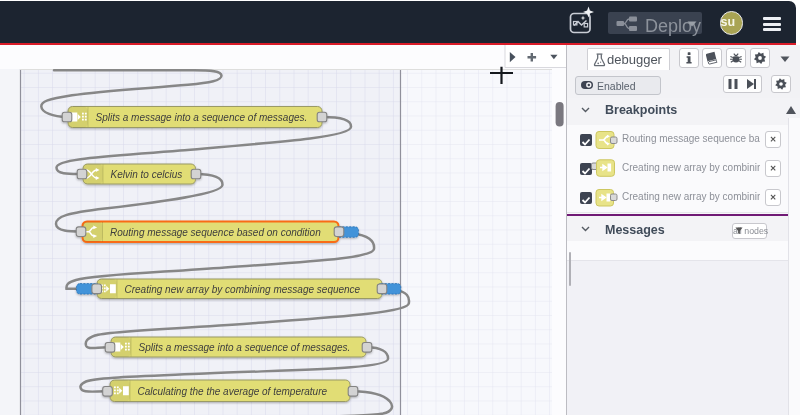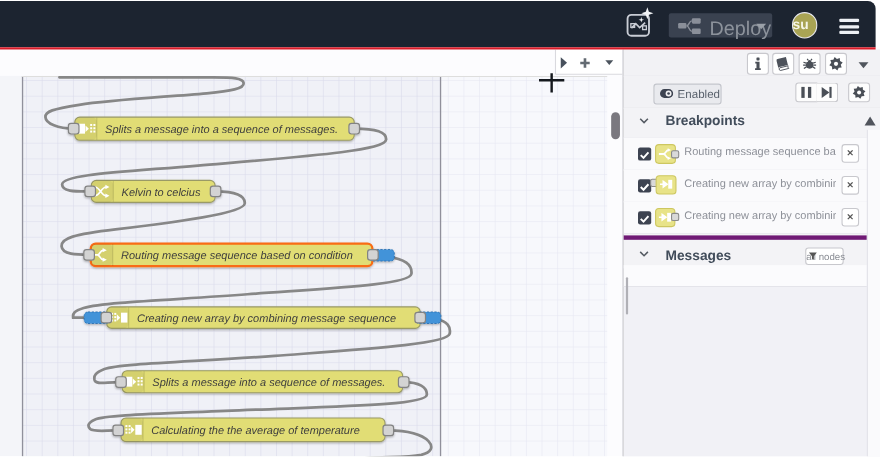--- a/index.html
+++ b/index.html
@@ -12,30 +12,30 @@
   #deploy .dtxt{position:absolute;left:37px;top:4px;font-size:18px;color:#8c929b;}
   #avatar{left:719.5px;top:11px;width:21.5px;height:21.5px;border-radius:50%;background:#a9a454;border:1.7px solid #e8e8ee;color:#f6f6e8;font-size:12.5px;font-weight:bold;text-align:left;line-height:21px;z-index:0;}
   .hbar{left:763px;width:17.5px;height:3.2px;border-radius:1px;background:#edf0f4;}
   
   #sb{left:566px;top:45px;width:234px;height:370px;background:#f7f7f9;border-left:1px solid #bcbcc2;box-sizing:border-box;}
   #tabbar{position:absolute;left:0;top:0;width:233px;height:24px;background:#f2f2f5;border-bottom:1px solid #cfcfd4;}
   #tab1{position:absolute;left:20px;top:3px;width:81px;height:21px;background:#fff;border:1px solid #cfcfd4;border-bottom:none;border-radius:2px 2px 0 0;z-index:2;}
   #tab1 span{position:absolute;left:19px;top:3px;font-size:13px;color:#4e545c;}
   .ibtn{position:absolute;top:3px;width:20px;height:20px;background:#fff;border:1px solid #c8c8cd;border-radius:3px;box-sizing:border-box;}
   #enrow{position:absolute;left:0;top:24px;width:233px;height:29px;background:#f2f2f5;border-bottom:1px solid #d9d9de;}
-  #enbtn{position:absolute;left:27px;top:7px;width:60px;height:17px;background:#e9eaee;border:1px solid #c3c5cb;border-radius:3px;}
+  #enbtn{position:absolute;left:8px;top:7px;width:60px;height:17px;background:#e9eaee;border:1px solid #c3c5cb;border-radius:3px;padding-left:24px;}
   #enbtn span{position:absolute;left:21px;top:2.5px;font-size:10.5px;color:#5a626d;}
   .ebtn{position:absolute;top:6px;width:20px;height:18px;background:#fdfdfd;border:1px solid #c8c8cd;box-sizing:border-box;}
   #bphead{position:absolute;left:0;top:53px;width:233px;height:27px;background:#f3f3f6;border-bottom:1px solid #dcdce1;}
   .shead{font-size:12.5px;font-weight:bold;color:#414c5a;padding-left:10px;}
   .bprow{position:absolute;left:0;width:233px;height:29px;background:#fafafc;border-bottom:1px solid #e7e7eb;}
   .cb{position:absolute;left:13px;top:9px;width:12px;height:12px;background:#3d4351;border-radius:2px;}
   .rtxt{position:absolute;left:55px;top:8px;width:138px;font-size:10px;color:#8d9098;white-space:nowrap;overflow:hidden;}
   .xbtn{position:absolute;left:198px;top:6px;width:16px;height:17px;background:#fff;border:1px solid #c8c8cd;border-radius:3px;box-sizing:border-box;text-align:center;font-size:8px;font-weight:bold;color:#555;line-height:15px;}
-  #msghead{position:absolute;left:0;top:169px;width:233px;height:25px;background:#f3f3f6;border-top:4px solid #701a75;border-bottom:1px solid #dcdce1;}
+  #msghead{position:absolute;left:0;top:169px;width:233px;height:25px;background:#f3f3f6;border-top:2px solid #701a75;border-bottom:1px solid #dcdce1;}
   #msgbody{position:absolute;left:0;top:196px;width:233px;height:19px;background:#fbfbfd;border-bottom:1px solid #e4e4ea;}
   #msgbody2{position:absolute;left:0;top:216px;width:233px;height:154px;background:#f1f1f6;}
   #allnodes{position:absolute;left:165px;top:6.5px;width:33px;height:14px;background:#fff;border:1px solid #c8c8cd;border-radius:3px;font-size:8.8px;color:#8a8d94;line-height:14px;white-space:nowrap;}
 </style>
 </head>
 <body>
 <div class="abs" id="hdr"></div>
 <div class="abs" id="redline"></div>
 
 <svg class="abs" style="left:566px;top:6px" width="32" height="30" viewBox="0 0 32 30">
@@ -182,20 +182,29 @@
 
   <path d="M509.8,52 L509.8,62.3 L515.5,57.1 Z" fill="#47505c"></path>
   <path d="M531.8,53 V61.6 M527.5,57.3 H536.1" stroke="#636a72" stroke-width="2.4" fill="none"></path>
   <path d="M550.3,54.8 L557.5,54.8 L553.9,59.2 Z" fill="#4c545e"></path>
 
   <rect x="555.6" y="102" width="8" height="24.6" rx="4" fill="#7a787f"></rect>
 </svg>
 
 <div class="abs" id="sb">
   <div id="tabbar"></div>
+  <div id="tab1">
+    <svg class="abs" style="left:5px;top:4px" width="13" height="14" viewBox="0 0 13 14">
+      <path d="M4.7 1.2 V5.2 L1.6 11.2 Q1.1 12.6 2.6 12.6 H10.4 Q11.9 12.6 11.4 11.2 L8.3 5.2 V1.2" fill="none" stroke="#666c74" stroke-width="1.3"></path>
+      <path d="M3.6 1.1 H9.4" stroke="#666c74" stroke-width="1.3"></path>
+      <circle cx="5.2" cy="10.4" r="0.8" fill="#666c74"></circle>
+        <circle cx="7.6" cy="9.2" r="0.6" fill="#666c74"></circle>
+    </svg>
+    <span>debugger</span>
+  </div>
   <div class="ibtn" style="left:112px;"><svg width="18" height="18" viewBox="0 0 18 18">
         <rect x="7.7" y="3.2" width="2.8" height="2.8" rx="0.6" fill="#4a4f57"></rect>
         <path d="M6.6 7.2 H10.5 V13 H11.6 V14.6 H6.4 V13 H7.7 V8.8 H6.6 Z" fill="#4a4f57"></path>
       </svg></div>
   <div class="ibtn" style="left:135px;"><svg width="18" height="18" viewBox="0 0 18 18">
         <g transform="rotate(-14 9 9)">
           <path d="M5 13.6 Q3.8 13.6 3.8 12.3 Q3.8 11 5 11 H12.9 V3.6 H5 Q3.8 3.6 3.8 5 V12.3" fill="#4d525b"></path>
           <path d="M5.1 11.8 H12.9 Q12.5 12.5 12.5 13 Q12.5 13.6 12.9 14.3 H5.1 Q4.4 14.3 4.4 13 Q4.4 11.8 5.1 11.8" fill="#fff" stroke="#4d525b" stroke-width="0.8"></path>
         </g>
       </svg></div>

